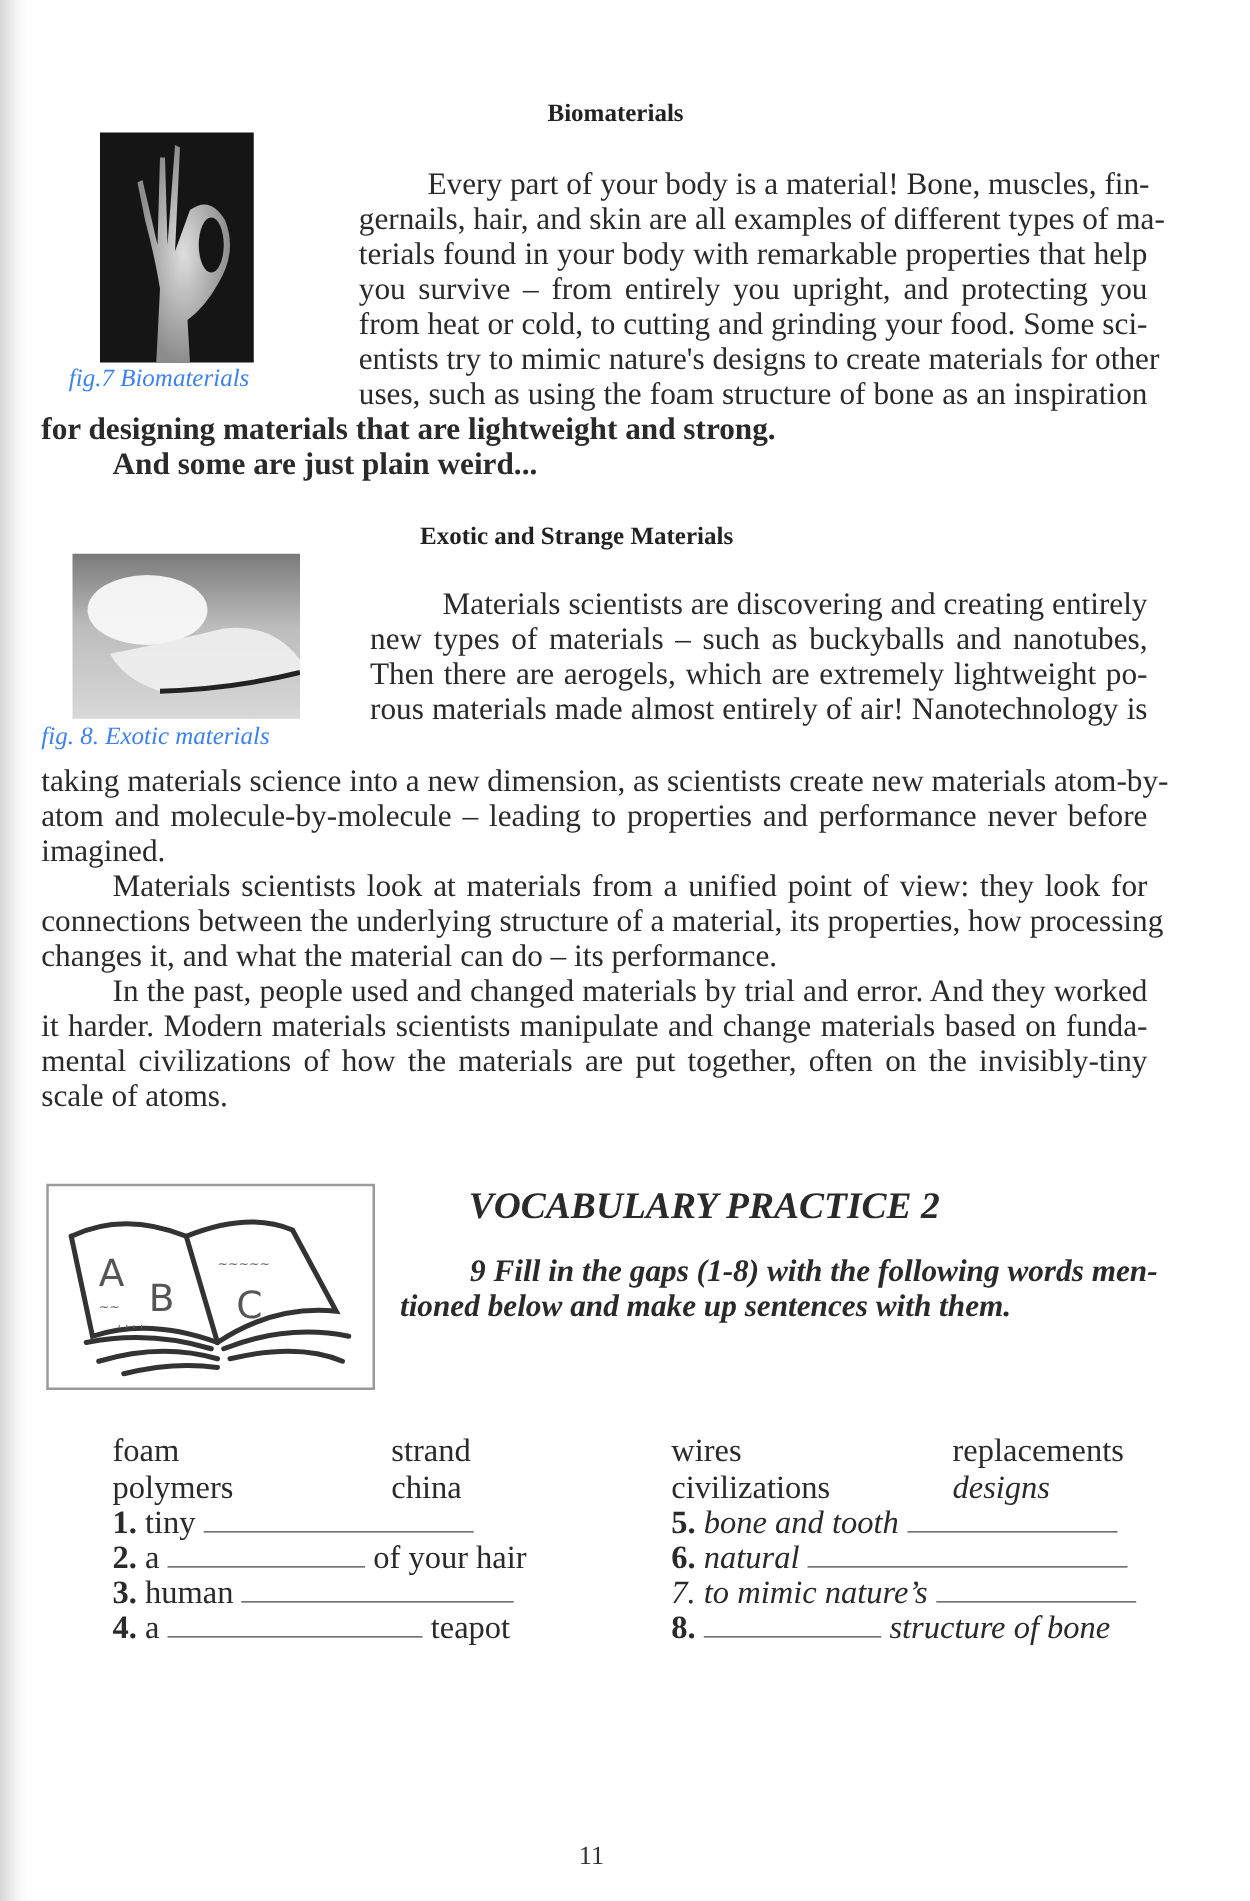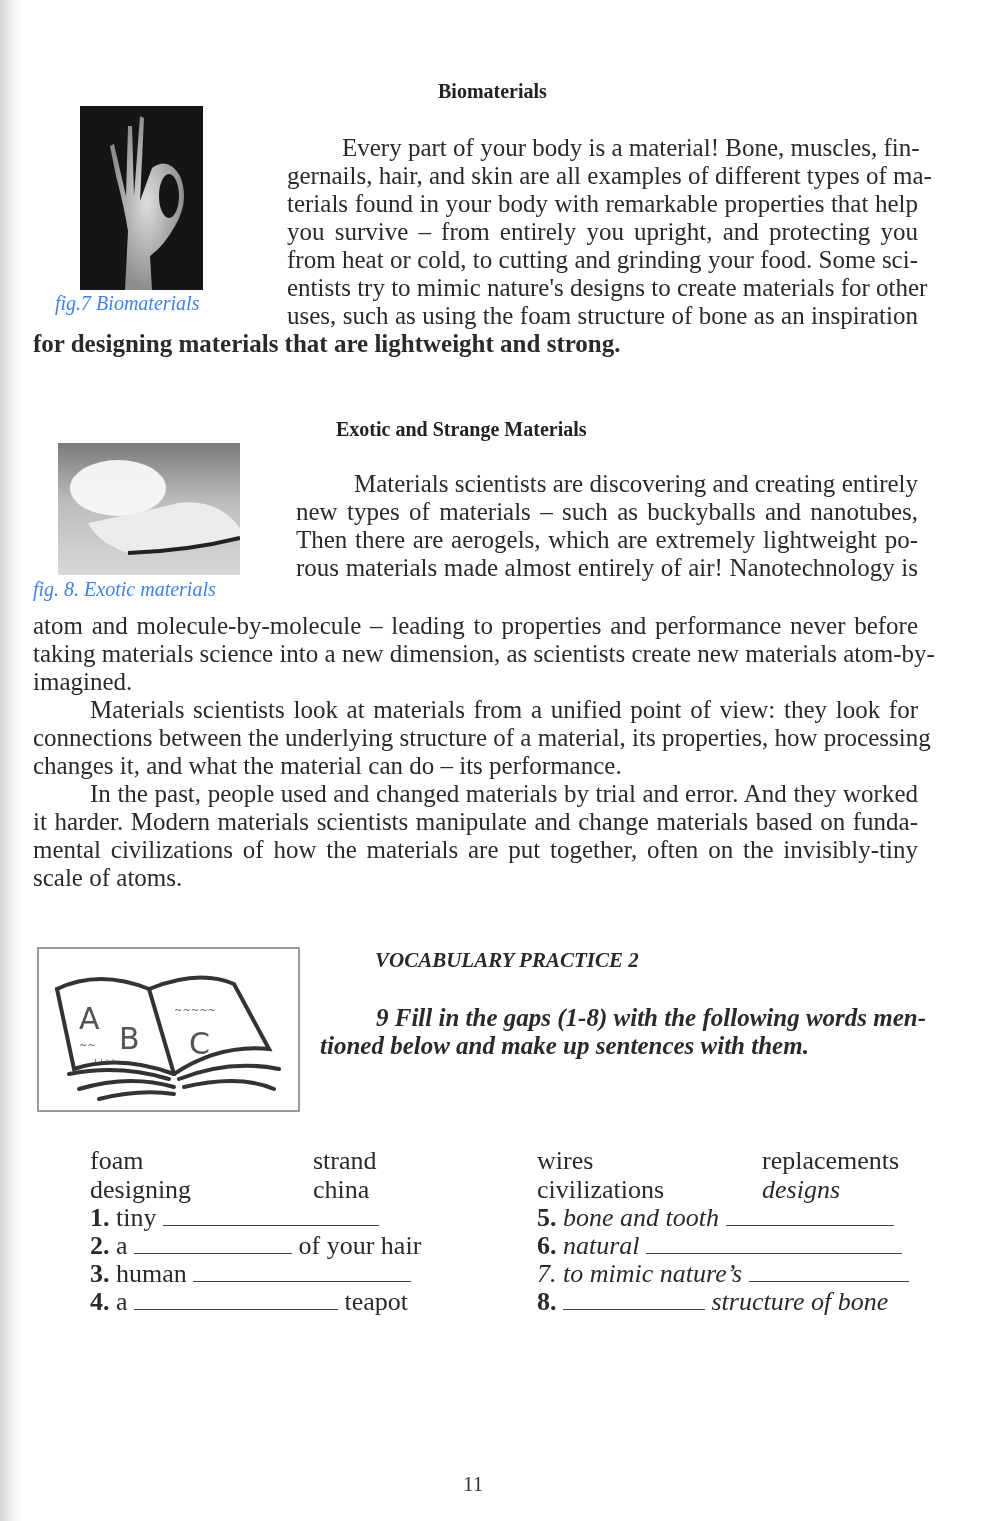--- a/index.html
+++ b/index.html
@@ -56,42 +56,43 @@
   <span class="line just" style="padding-left:55px;">Every part of your body is a material! Bone, muscles, fin-</span>
   <span class="line just">gernails, hair, and skin are all examples of different types of ma-</span>
   <span class="line just">terials found in your body with remarkable properties that help</span>
   <span class="line just">you survive – from entirely you upright, and protecting you</span>
   <span class="line just">from heat or cold, to cutting and grinding your food. Some sci-</span>
   <span class="line just">entists try to mimic nature's designs to create materials for other</span>
   <span class="line just">uses, such as using the foam structure of bone as an inspiration</span>
 </div>
 <div class="para" style="left:33px; top:330px; width:885px;font-weight:bold;">
   <span class="line">for designing materials that are lightweight and strong.</span>
+  <span class="line" style="padding-left:57px;">And some are just plain weird...</span>
 </div>
 
 <div class="heading" style="left:336px; top:418px;">Exotic and Strange Materials</div>
 
 <div class="fig" style="left:58px; top:443px; width:182px; height:132px; background:linear-gradient(180deg,#7a7a7a,#bdbdbd 45%,#d8d8d8);">
   <svg width="182" height="132" viewBox="0 0 182 132">
     <ellipse cx="60" cy="45" rx="48" ry="28" fill="#f8f8f8" opacity="0.95"></ellipse>
     <path d="M30 80 Q80 70 120 60 Q160 55 182 85 L182 95 Q140 110 70 110 Q40 100 30 80 Z" fill="#efefef" opacity="0.9"></path>
     <path d="M70 110 Q130 108 182 95" stroke="#222" stroke-width="4" fill="none"></path>
   </svg>
 </div>
 <div class="caption" style="left:33px; top:578px;">fig. 8. Exotic materials</div>
 
 <div class="para" style="left:296px; top:470px; width:622px;">
   <span class="line just" style="padding-left:58px;">Materials scientists are discovering and creating entirely</span>
   <span class="line just">new types of materials – such as buckyballs and nanotubes,</span>
   <span class="line just">Then there are aerogels, which are extremely lightweight po-</span>
   <span class="line just">rous materials made almost entirely of air! Nanotechnology is</span>
 </div>
 <div class="para" style="left:33px; top:612px; width:885px;">
+  <span class="line just">taking materials science into a new dimension, as scientists create new materials atom-by-</span>
   <span class="line just">atom and molecule-by-molecule – leading to properties and performance never before</span>
-  <span class="line just">taking materials science into a new dimension, as scientists create new materials atom-by-</span>
   <span class="line">imagined.</span>
 </div>
 
 <div class="para" style="left:33px; top:696px; width:885px;">
   <span class="line just" style="padding-left:57px;">Materials scientists look at materials from a unified point of view: they look for</span>
   <span class="line just">connections between the underlying structure of a material, its properties, how processing</span>
   <span class="line">changes it, and what the material can do – its performance.</span>
 </div>
 
 <div class="para" style="left:33px; top:780px; width:885px;">
@@ -115,33 +116,33 @@
     </g>
     <text x="40" y="80" font-family="DejaVu Sans, sans-serif" font-size="30" fill="#555">A</text>
     <text x="80" y="100" font-family="DejaVu Sans, sans-serif" font-size="30" fill="#555">B</text>
     <text x="150" y="105" font-family="DejaVu Sans, sans-serif" font-size="30" fill="#555">C</text>
     <text x="135" y="65" font-family="DejaVu Sans, sans-serif" font-size="10" fill="#666">~~~~~</text>
     <text x="40" y="100" font-family="DejaVu Sans, sans-serif" font-size="10" fill="#666">~~</text>
     <text x="55" y="118" font-family="DejaVu Sans, sans-serif" font-size="10" fill="#666">' ' ' '</text>
   </svg>
 </div>
 
-<div style="position:absolute; left:375px; top:948px; font-size:21px; font-style:italic; font-weight:bold; color:#2a2a2a;">VOCABULARY PRACTICE 2</div>
+<div style="position:absolute; left:375px; top:948px; font-size:30px; font-style:italic; font-weight:bold; color:#2a2a2a;">VOCABULARY PRACTICE 2</div>
 
 <div class="para" style="left:320px; top:1004px; width:598px; font-style:italic; font-weight:bold;">
   <span class="line just" style="padding-left:56px;">9 Fill in the gaps (1-8) with the following words men-</span>
   <span class="line">tioned below and make up sentences with them.</span>
 </div>
 
 <div class="vocab-grid">
   <span style="left:90px; top:1146px;">foam</span>
   <span style="left:313px; top:1146px;">strand</span>
   <span style="left:537px; top:1146px;">wires</span>
   <span style="left:762px; top:1146px;">replacements</span>
-  <span style="left:90px; top:1175px;">designing</span>
+  <span style="left:90px; top:1175px;">polymers</span>
   <span style="left:313px; top:1175px;">china</span>
   <span style="left:537px; top:1175px;">civilizations</span>
   <span class="it" style="left:762px; top:1175px;">designs</span>
 </div>
 
 <div class="vocab-grid">
 
   <span style="left:90px; top:1203px;">
     <b class="num">1.</b> <span style="position:static">tiny</span>
     <span class="gapline" style="position:static; width:216px;"></span>

